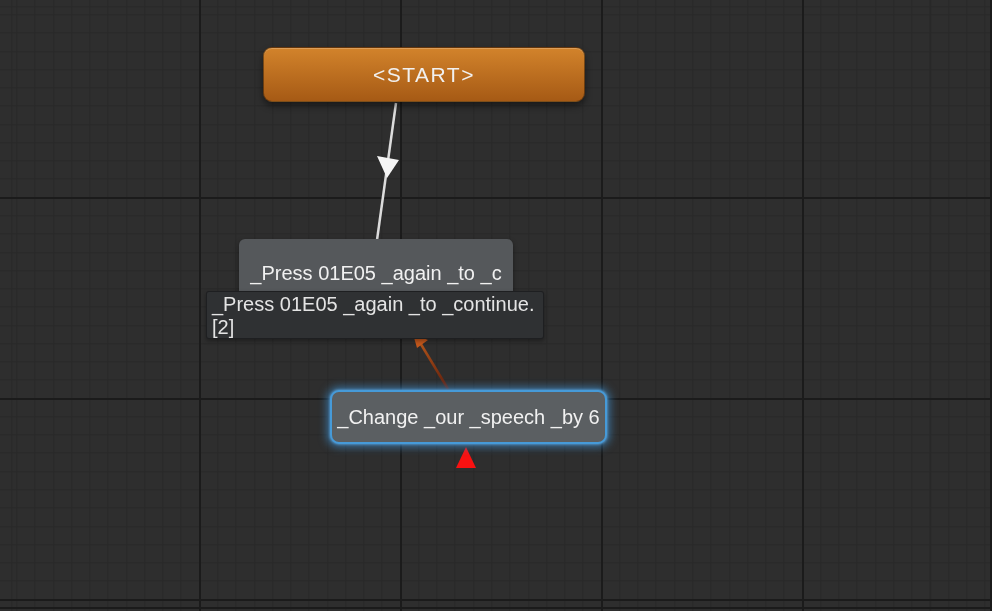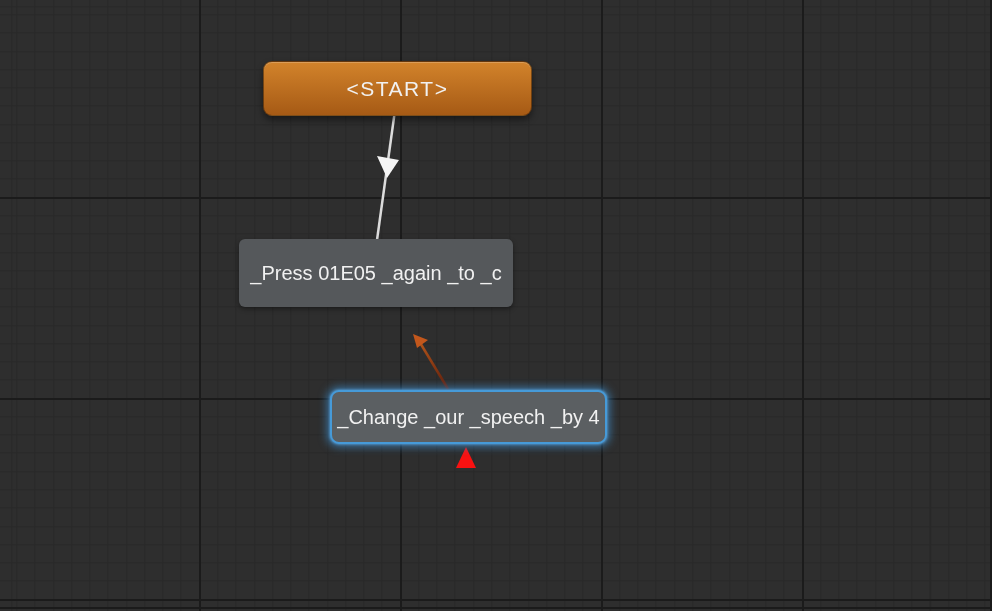--- a/index.html
+++ b/index.html
@@ -38,28 +38,27 @@
     align-items: center;
     justify-content: center;
     box-sizing: border-box;
     color: var(--node-title-text, #f1f1f1);
     white-space: nowrap;
     z-index: 2;
   }
 
   .node-start {
     left: 263px; top: 47px;
-    width: 269px; height: 55px;
+    width: 322px; height: 55px;
     border-radius: 9px;
     background: linear-gradient(to bottom, var(--start-node-top, #d2812a), var(--start-node-bottom, #a65a15));
     border: 1px solid rgba(0, 0, 0, 0.40);
     box-shadow: inset 0 1px 0 rgba(255, 255, 255, 0.22), 0 4px 7px rgba(0, 0, 0, 0.45);
     font-size: 21px;
     letter-spacing: 1.5px;
-    margin-top: 14px;
   }
 
   .node-press {
     left: 239px; top: 239px;
     width: 274px; height: 68px;
     border-radius: 6px;
     background: var(--node-gray, #55585b);
     box-shadow: 0 2px 5px rgba(0, 0, 0, 0.40);
     font-size: 20px;
     z-index: 2;
@@ -123,18 +122,22 @@
   </svg>
 
   <div class="node node-start">
     <span class="node-title">&lt;START&gt;</span>
   </div>
 
   <div class="node node-press">
     <span class="node-title">_Press 01E05 _again _to _c</span>
   </div>
 
+  <div class="node-caption">
+    <div>_Press 01E05 _again _to _continue.</div>
+    <div>[2]</div>
+  </div>
 
   <div class="node node-change">
-    <span class="node-title">_Change _our _speech _by 4</span>
+    <span class="node-title">_Change _our _speech _by 6</span>
   </div>
 
 </div>
 
 </body></html>

